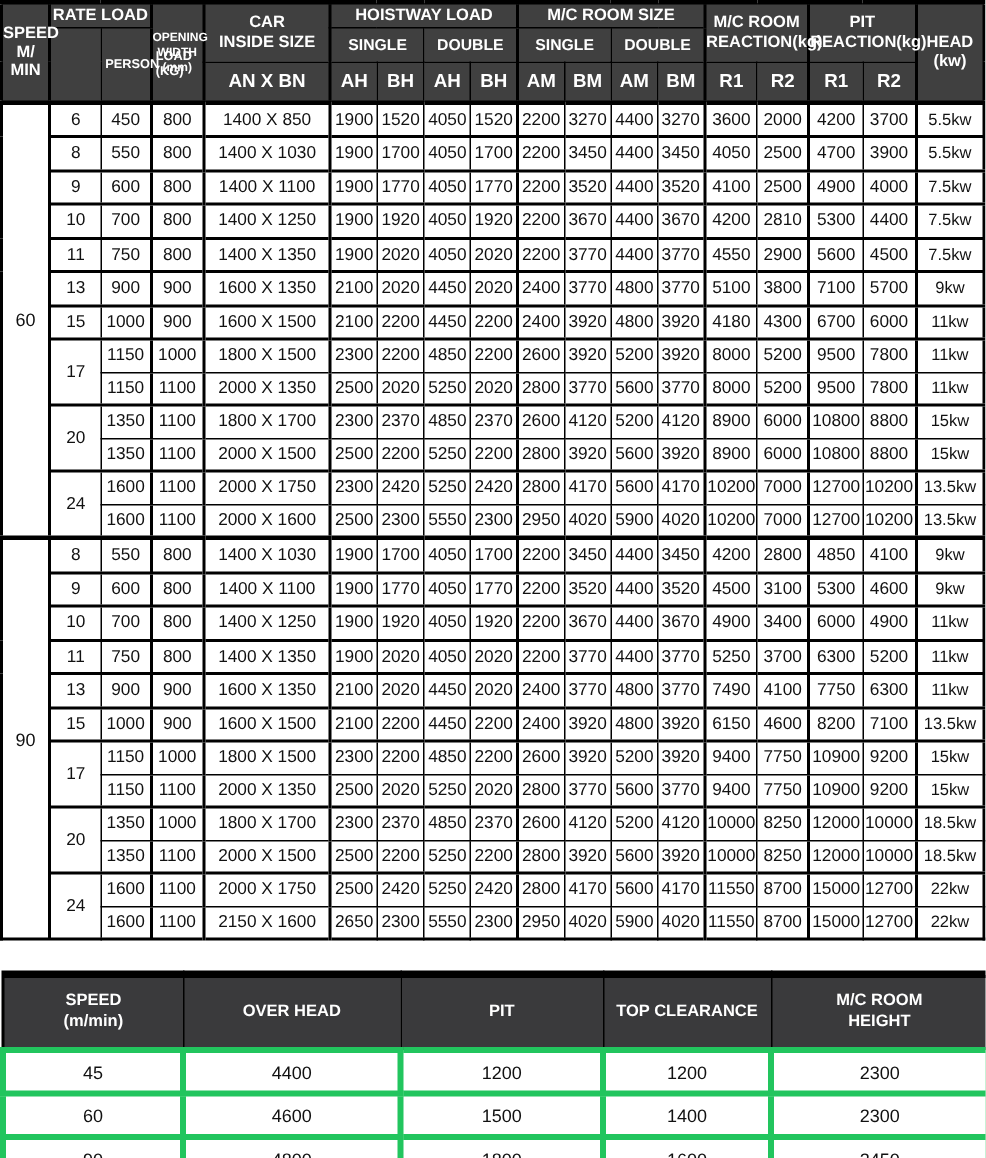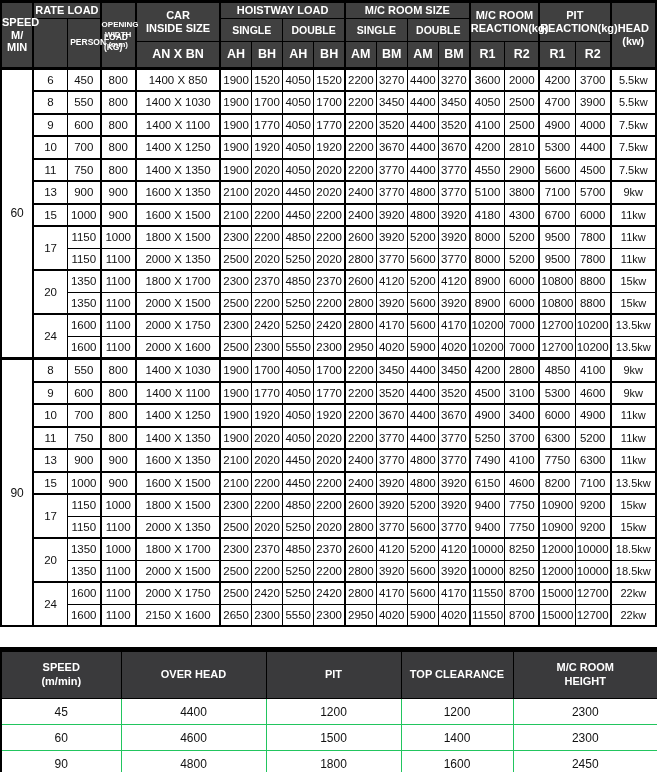--- a/index.html
+++ b/index.html
@@ -63,21 +63,21 @@
     color: #ffffff;
     border: 1px solid #000;
     font-weight: bold;
     white-space: pre-line;
     font-size: 11px;
     line-height: 1.25;
     height: 44px;
     text-align: center;
   }
   .clearance-table td {
-    border: 1px solid #22c55e;
+    border: 4px solid #22c55e;
     text-align: center;
     height: 23px;
     font-size: 12px;
     color: #111;
   }
 </style>
 </head>
 <body>
 
 <table class="spec-table">

